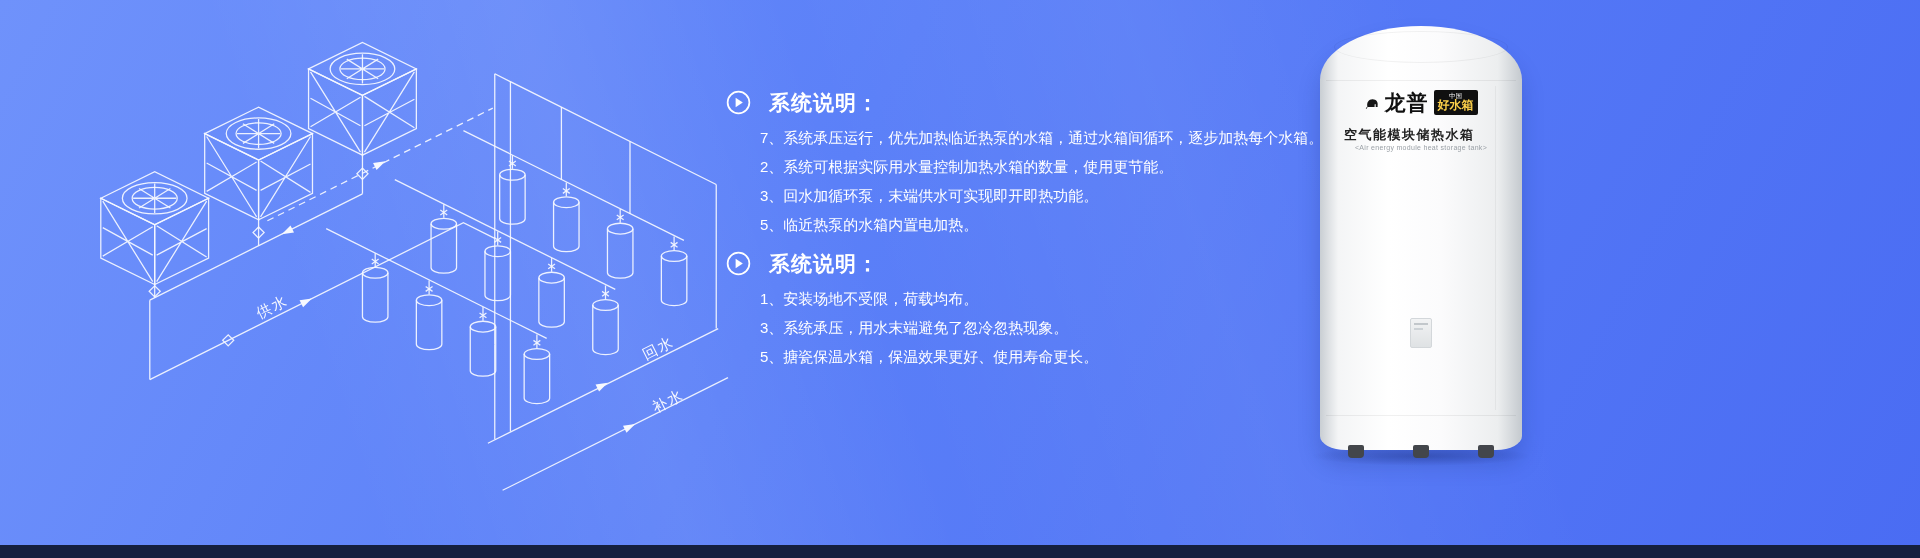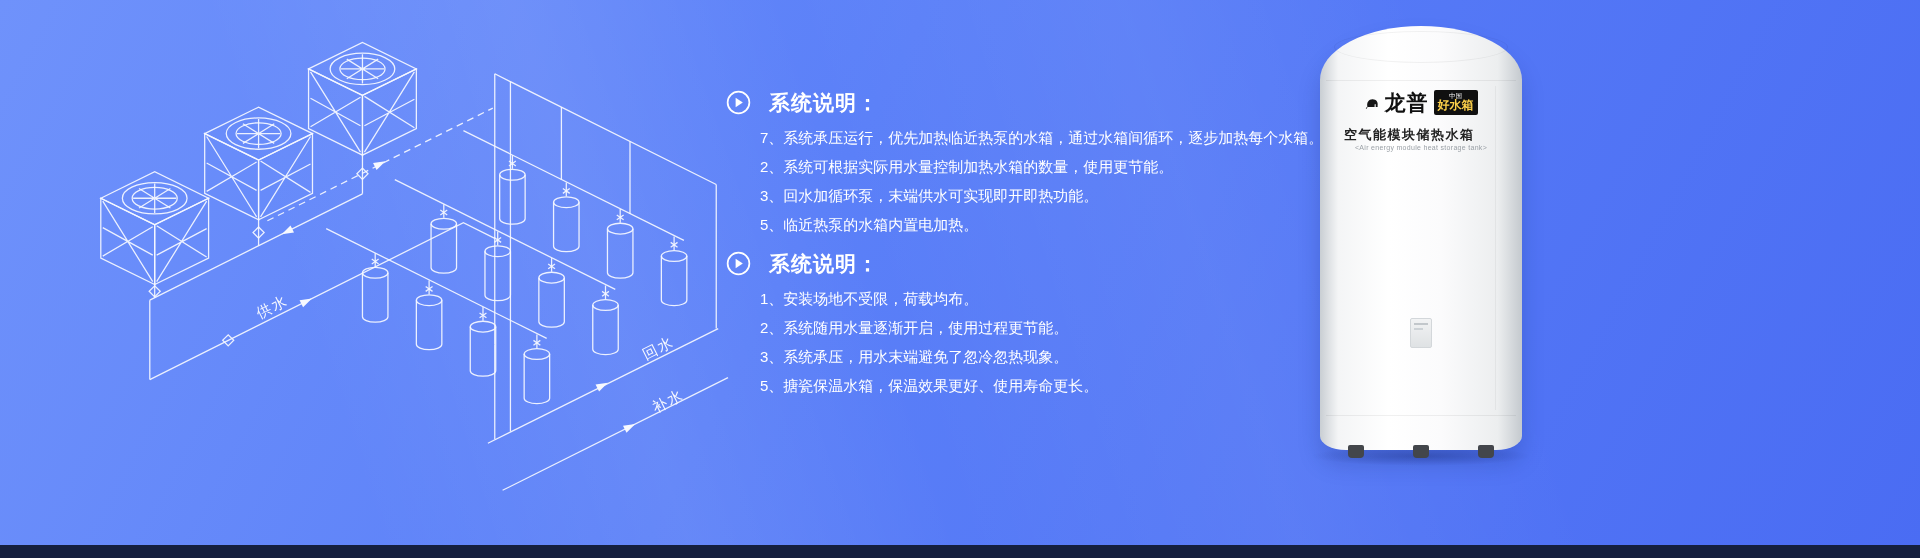--- a/index.html
+++ b/index.html
@@ -167,21 +167,20 @@
         <span class="icn">
           <svg viewBox="0 0 26 26">
             <circle cx="13" cy="13" r="11.3" fill="none" stroke="#fff" stroke-width="1.8"></circle>
             <path d="M10,8 L17.5,13 L10,18 Z" fill="#fff"></path>
           </svg>
         </span>
         <h2>系统说明：</h2>
       </div>
       <ul class="pts">
         <li>1、安装场地不受限，荷载均布。</li>
-        <li>2、系统随用水量逐渐开启，使用过程更节能。</li>
         <li>3、系统承压，用水末端避免了忽冷忽热现象。</li>
         <li>5、搪瓷保温水箱，保温效果更好、使用寿命更长。</li>
       </ul>
     </div>
 
   </div>
 
   <div class="tank">
     <div class="tank-shadow"></div>
     <div class="tank-body">

